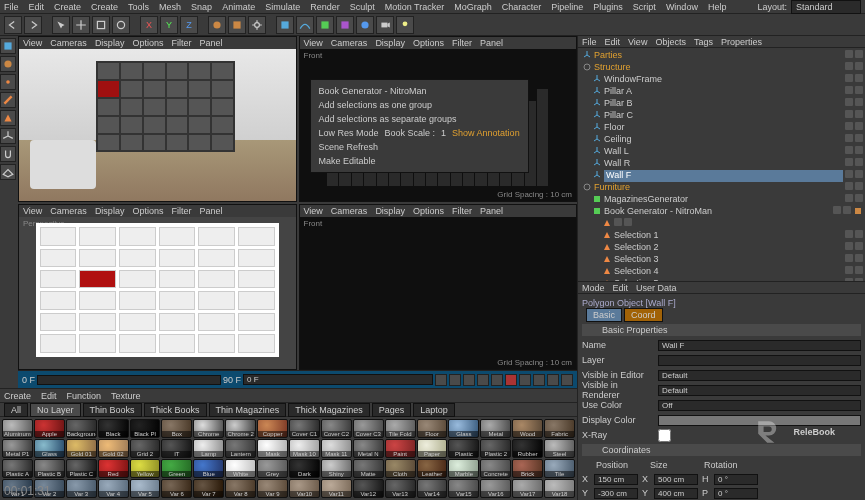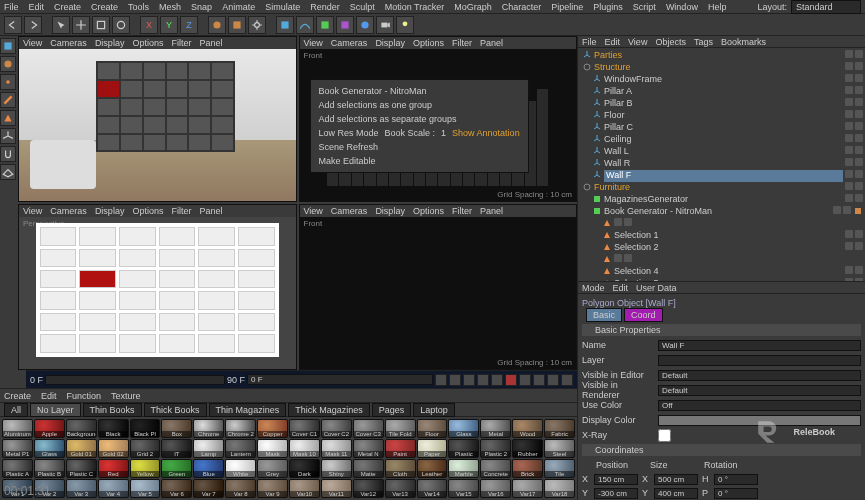--- a/index.html
+++ b/index.html
@@ -29,21 +29,21 @@
 .wcells div{background:#eee;border:1px solid #ccc}
 .wcells div:nth-child(14){background:#b01010}
 .dark{background:#0f0f0f}
 .books{position:absolute;left:10%;top:10%;right:10%;bottom:10%;display:flex;gap:1px;align-items:flex-end}
 .books span{flex:1;background:#2a2a2a;height:80%}
 .books span:nth-child(odd){height:70%}
 .gridinfo{position:absolute;bottom:2px;right:4px;font-size:8px;color:#888}
 .ctxmenu{position:absolute;top:30px;left:10px;background:#3a3a3a;border:1px solid #111;padding:4px;font-size:8px;z-index:5}
 .ctxmenu div{padding:2px 4px;white-space:nowrap}
 .ctxmenu .orange{color:#e0a030}
-.timeline{position:absolute;left:26px;right:288px;bottom:112px;height:18px;background:#0f172a;border-top:1px solid #222;display:flex;align-items:center;padding:0 4px;gap:2px}
+.timeline{position:absolute;left:18px;right:288px;bottom:112px;height:18px;background:#0c4a6e;border-top:1px solid #222;display:flex;align-items:center;padding:0 4px;gap:2px}
 .tlbar{flex:1;height:10px;background:#2a2a2a;border:1px solid #111;position:relative}
 .tctl{width:12px;height:12px;background:#4a4a4a;border:1px solid #222;cursor:pointer}
 .bottom{position:absolute;left:0;right:288px;bottom:0;height:112px;background:#3a3a3a;border-top:1px solid #222;display:flex;flex-direction:column}
 .mattabs{height:14px;display:flex;align-items:center;padding:0 4px;gap:10px;font-size:8px;border-bottom:1px solid #222}
 .filterrow{height:14px;display:flex;align-items:center;padding:0 4px;gap:2px;font-size:8px;border-bottom:1px solid #222}
 .ftab{padding:1px 6px;background:#2a2a2a;border:1px solid #111;cursor:pointer}
 .ftab.active{background:#4a4a4a}
 .matgrid{flex:1;display:grid;grid-template-columns:repeat(18,1fr);grid-template-rows:repeat(4,1fr);gap:1px;padding:2px;overflow:hidden}
 .mball{background:radial-gradient(circle at 30% 30%,var(--c1,#888),var(--c2,#222));border:1px solid #111;border-radius:2px;position:relative}
 .mball::after{content:attr(data-lbl);position:absolute;bottom:0;left:0;right:0;font-size:6px;text-align:center;background:rgba(0,0,0,.5);overflow:hidden;white-space:nowrap}
@@ -56,29 +56,29 @@
 .ticon{width:10px;height:10px;display:inline-flex;align-items:center;justify-content:center}
 .ticon svg{width:10px;height:10px}
 .tname{flex:1}
 .tname.orange{color:#e0a030}
 .tname.sel{color:#fff;background:#5a7a9a;padding:0 2px}
 .tdots{display:flex;gap:2px}
 .dot{width:8px;height:8px;border-radius:1px}
 .dg{background:#555}
 .attpanel{flex:1;display:flex;flex-direction:column;overflow:hidden}
 .atttabs{height:14px;display:flex;align-items:center;padding:0 4px;gap:2px;font-size:8px}
-.atab{padding:1px 6px;background:#a21caf;border:1px solid #111;cursor:pointer}
+.atab{padding:1px 6px;background:#a16207;border:1px solid #111;cursor:pointer}
 .atab.active{background:#5a7a9a}
 .attbody{flex:1;padding:4px;font-size:8px;overflow:auto}
 .arow{display:flex;align-items:center;height:14px;gap:4px;margin-bottom:1px}
 .arow label{width:72px}
 .ainp{flex:1;height:11px;background:#2a2a2a;border:1px solid #111;padding:0 3px;color:#ccc;font-size:8px}
 .coordsrow{display:flex;gap:4px;align-items:center;height:14px}
 .coordsrow .ainp{width:44px;flex:none}
-.section{background:#4a4a4a;padding:1px 13px;margin:2px 0}
+.section{background:#4a4a4a;padding:1px 20px;margin:2px 0}
 .watermark{position:absolute;right:30px;bottom:50px;font-size:32px;font-weight:bold;color:rgba(255,255,255,.35);pointer-events:none;z-index:10;display:flex;align-items:center;gap:6px}
 .watermark svg{width:36px;height:36px;opacity:.35}
 .layoutsel{background:#2a2a2a;border:1px solid #111;padding:1px 4px;width:70px}
 </style>
 </head>
 <body>
 
 <div class="topbar">
   <span>File</span>
   <span>Edit</span>
@@ -520,21 +520,21 @@
 </div>
 
 <div class="rightcol">
   <div class="objpanel">
     <div class="panelmenu">
       <span>File</span>
       <span>Edit</span>
       <span>View</span>
       <span>Objects</span>
       <span>Tags</span>
-      <span>Bookmarks</span>
+      <span>Properties</span>
     </div>
     <div class="tree" id="tree">
         <div class="trow">
           <span class="tind" style="width:0px"></span>
           <span class="ticon">
             <svg viewBox="0 0 10 10">
               <path d="M5 5V1M5 5l3 2M5 5l-3 2" stroke="#5ad" fill="none"></path>
             </svg>
           </span>
           <span class="tname orange">Parties</span>
@@ -595,46 +595,46 @@
             <span class="dot dg"></span>
           </span>
         </div>
         <div class="trow">
           <span class="tind" style="width:10px"></span>
           <span class="ticon">
             <svg viewBox="0 0 10 10">
               <path d="M5 5V1M5 5l3 2M5 5l-3 2" stroke="#5ad" fill="none"></path>
             </svg>
           </span>
+          <span class="tname ">Pillar C</span>
+          <span class="tdots">
+            <span class="dot dg"></span>
+            <span class="dot dg"></span>
+          </span>
+        </div>
+        <div class="trow">
+          <span class="tind" style="width:10px"></span>
+          <span class="ticon">
+            <svg viewBox="0 0 10 10">
+              <path d="M5 5V1M5 5l3 2M5 5l-3 2" stroke="#5ad" fill="none"></path>
+            </svg>
+          </span>
           <span class="tname ">Floor</span>
           <span class="tdots">
             <span class="dot dg"></span>
             <span class="dot dg"></span>
           </span>
         </div>
         <div class="trow">
           <span class="tind" style="width:10px"></span>
           <span class="ticon">
             <svg viewBox="0 0 10 10">
               <path d="M5 5V1M5 5l3 2M5 5l-3 2" stroke="#5ad" fill="none"></path>
             </svg>
           </span>
-          <span class="tname ">Pillar C</span>
-          <span class="tdots">
-            <span class="dot dg"></span>
-            <span class="dot dg"></span>
-          </span>
-        </div>
-        <div class="trow">
-          <span class="tind" style="width:10px"></span>
-          <span class="ticon">
-            <svg viewBox="0 0 10 10">
-              <path d="M5 5V1M5 5l3 2M5 5l-3 2" stroke="#5ad" fill="none"></path>
-            </svg>
-          </span>
           <span class="tname ">Ceiling</span>
           <span class="tdots">
             <span class="dot dg"></span>
             <span class="dot dg"></span>
           </span>
         </div>
         <div class="trow">
           <span class="tind" style="width:10px"></span>
           <span class="ticon">
             <svg viewBox="0 0 10 10">
@@ -755,20 +755,21 @@
             <span class="dot dg"></span>
           </span>
         </div>
         <div class="trow">
           <span class="tind" style="width:20px"></span>
           <span class="ticon">
             <svg viewBox="0 0 10 10">
               <path d="M2 8L5 2l3 6z" fill="#e84"></path>
             </svg>
           </span>
+          <span class="tname ">Selection 3</span>
           <span class="tdots">
             <span class="dot dg"></span>
             <span class="dot dg"></span>
           </span>
         </div>
         <div class="trow">
           <span class="tind" style="width:20px"></span>
           <span class="ticon">
             <svg viewBox="0 0 10 10">
               <path d="M2 8L5 2l3 6z" fill="#e84"></path>

